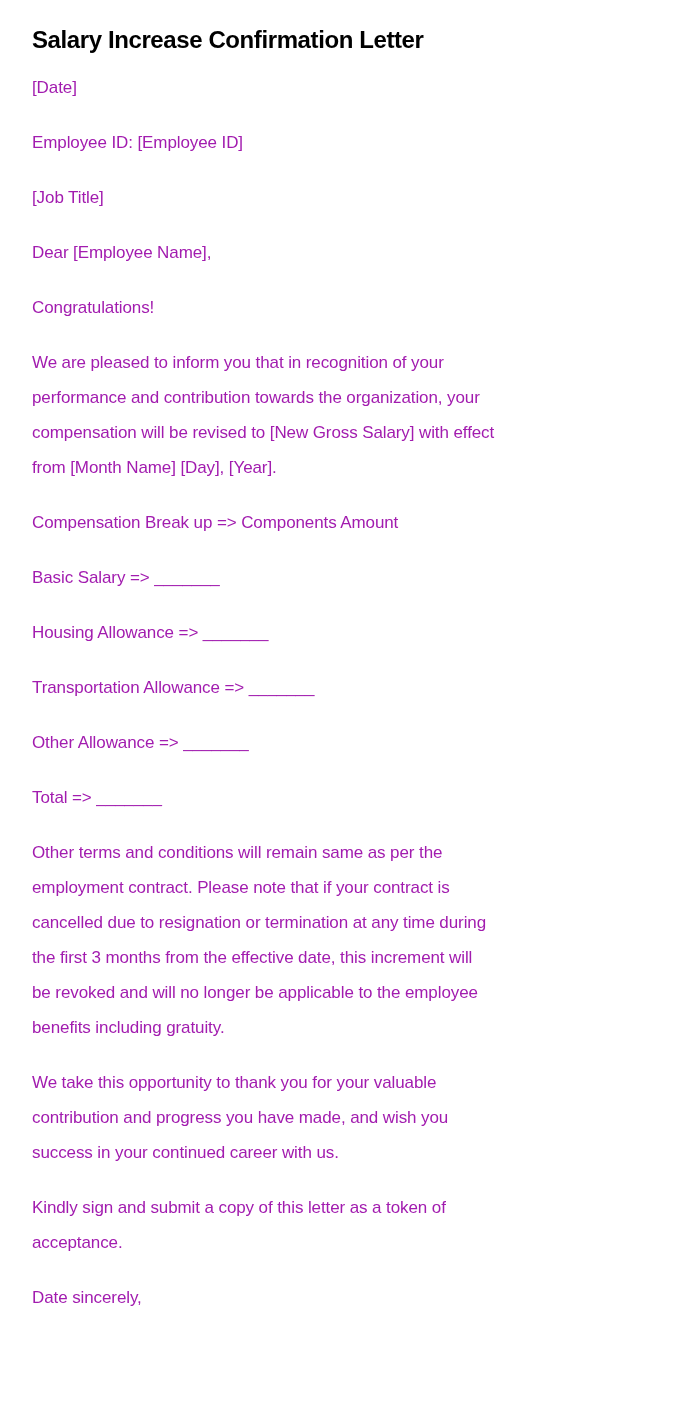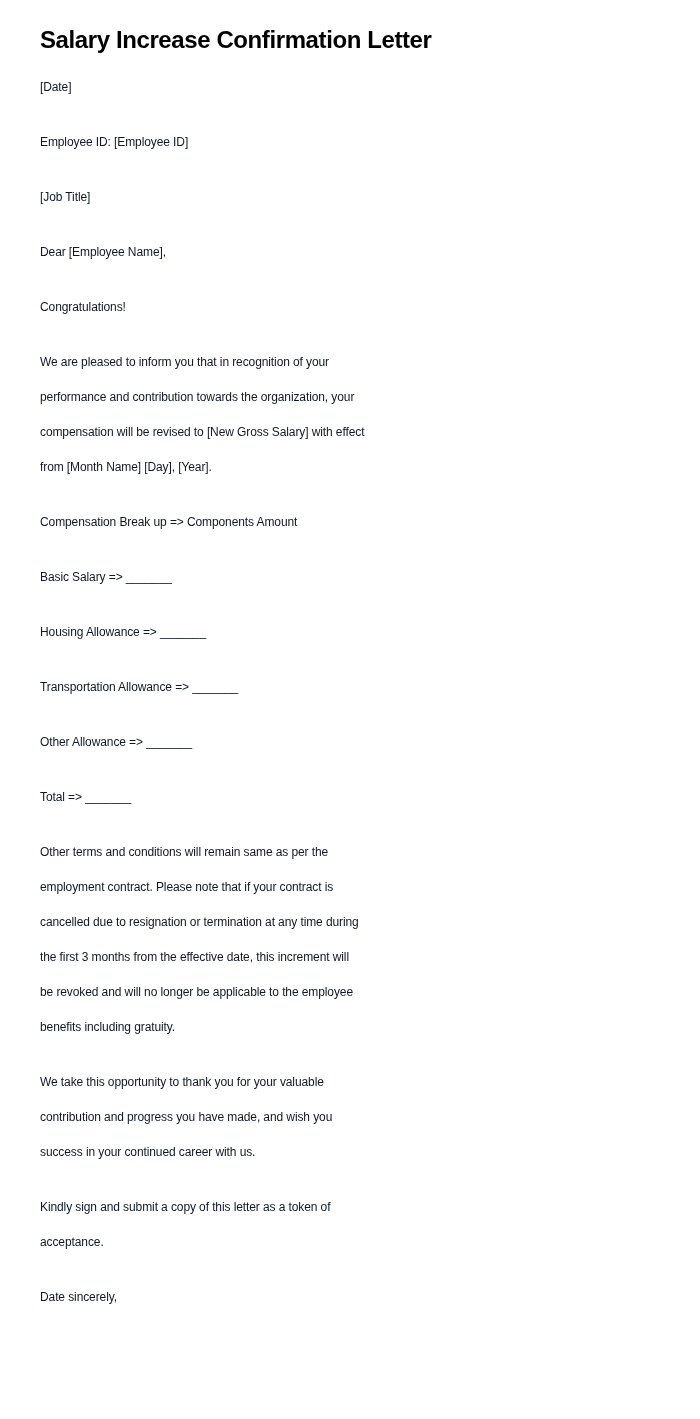--- a/index.html
+++ b/index.html
@@ -10,36 +10,36 @@
   body {
     width: 700px;
     height: 1419px;
     overflow: hidden;
     font-family: "Liberation Sans", "DejaVu Sans", sans-serif;
   }
   .page {
     box-sizing: border-box;
     width: 700px;
     height: 1419px;
-    padding: 24px 40px 0 40px;
+    padding: 24px 40px 0 32px;
     background: #ffffff;
   }
   h1.letter-title {
     margin: 0 0 14px 0;
     font-size: 24px;
     line-height: 32px;
     font-weight: 700;
     color: #000000;
     letter-spacing: -0.4px;
   }
   p.para {
     margin: 0 0 20px 0;
-    font-size: 12px;
+    font-size: 17px;
     line-height: 35px;
-    color: #0f172a;
+    color: #a21caf;
     white-space: pre-line;   
     letter-spacing: -0.1px;
   }
 </style>
 </head>
 <body>
 
 <div class="page">
   <h1 class="letter-title">Salary Increase Confirmation Letter</h1>
 

